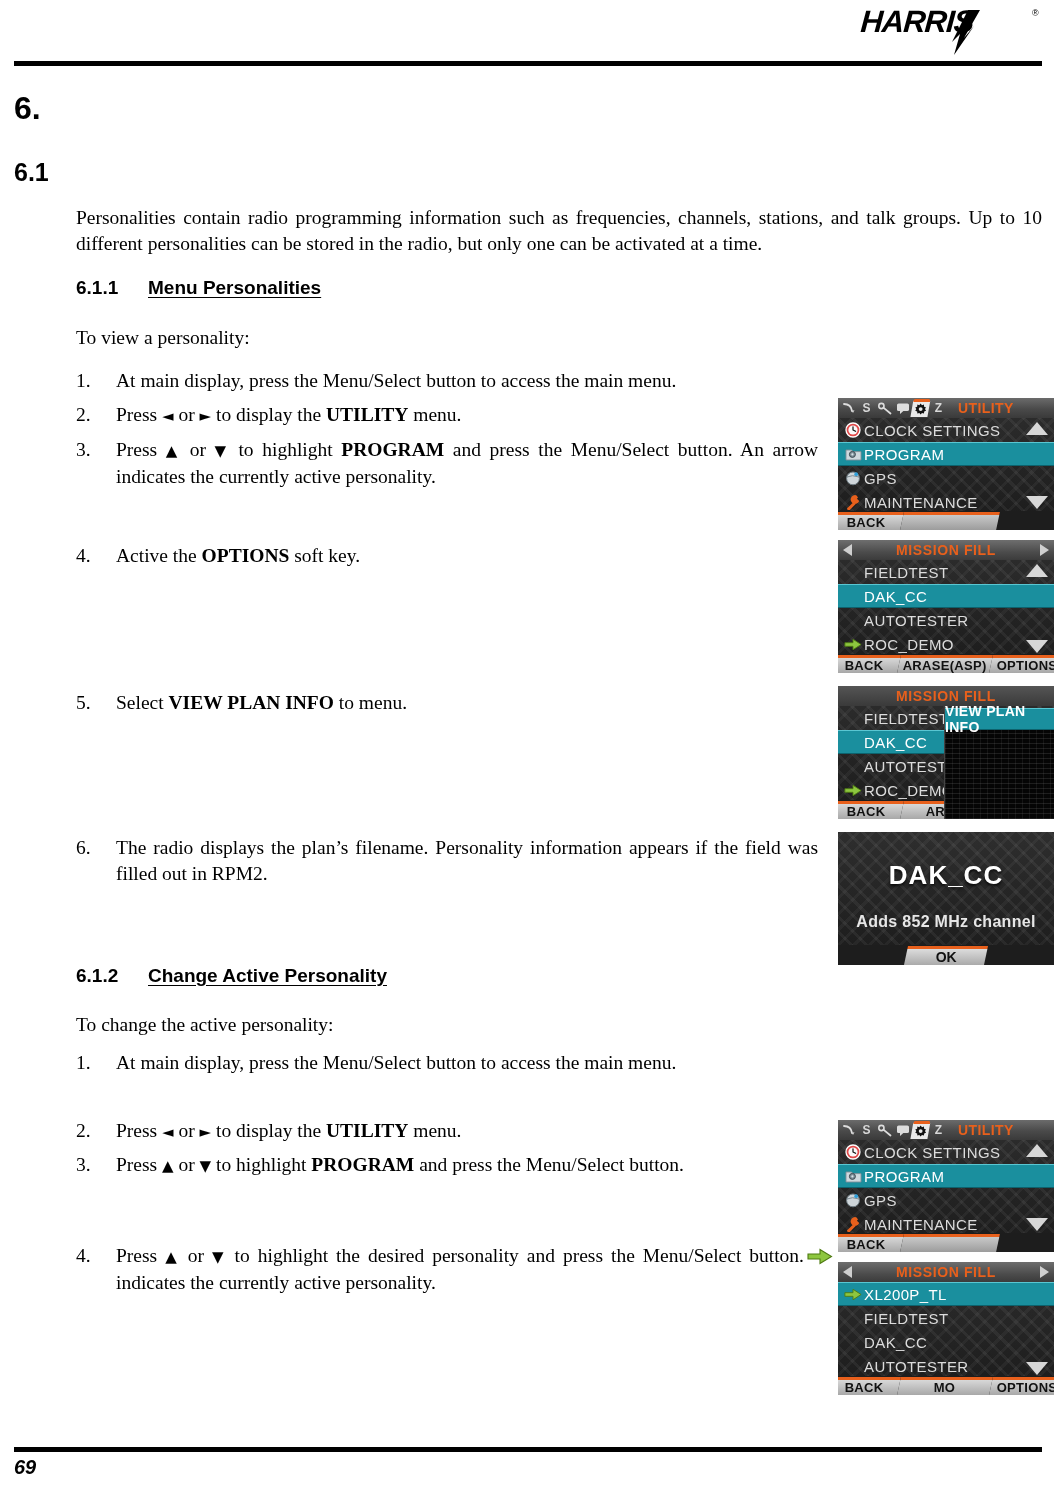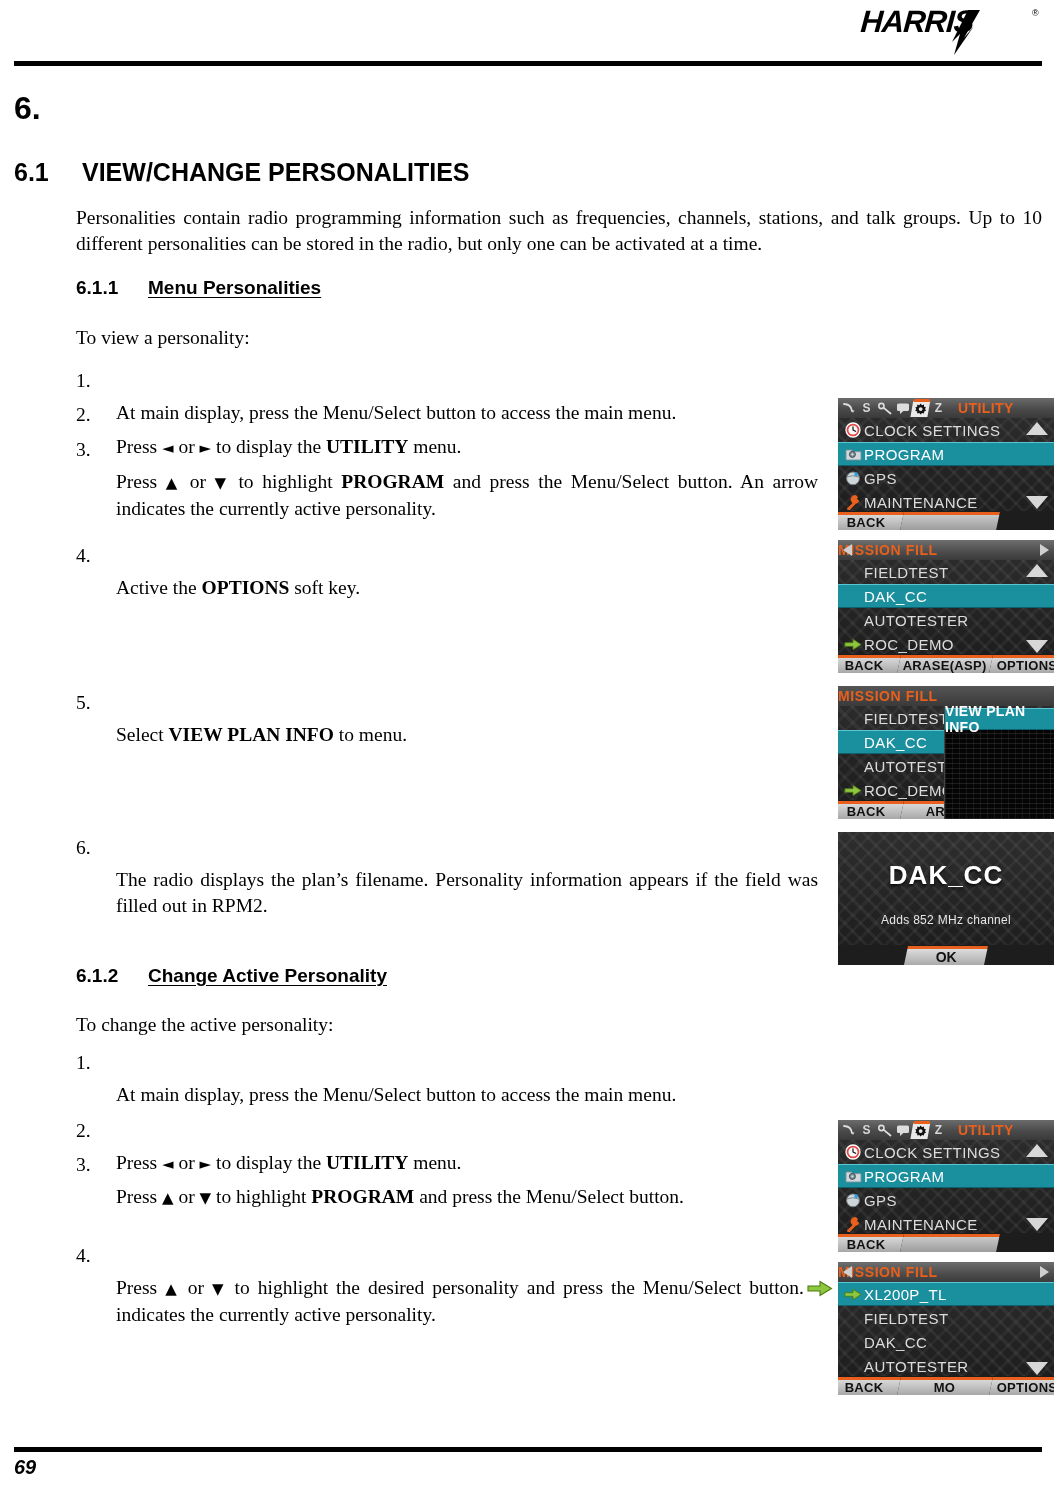--- a/index.html
+++ b/index.html
@@ -68,21 +68,21 @@
   .para.nojust { text-align:left; }
 
   .step {
     position:absolute;
     font-size:19.5px;
     line-height:26px;
     display:flex;
     text-align:justify;
   }
   .step-num { width:40px; flex:0 0 40px; }
-  .step-body { flex:1; text-align:justify;margin-top:32px; }
+  .step-body { flex:1; text-align:justify; }
   .step-body.nojust { text-align:left; }
   b { font-weight:bold; }
 
   .arrow-g { font-family:"DejaVu Sans", sans-serif; font-size:15px; }
 
   .inline-green-arrow {
     display:inline-block; width:26px; height:17px;
     position:relative; top:3px; margin:0 3px;
   }
 
@@ -133,21 +133,21 @@
   }
   .tabicon.active > * { transform:skewX(10deg); }
   .tab-title {
     position:absolute; left:120px; top:2px;
     color:#e8601c; font-weight:bold; font-size:14px; letter-spacing:0.4px;
   }
 
   .titlebar {
     height:20px; position:relative;
     background:linear-gradient(180deg,#6e6e6e 0%, #4c4c4c 60%, #3b3b3b 100%);
-    display:flex; align-items:center; justify-content:flex-start;
+    display:flex; align-items:center; justify-content:center;
   }
   .titlebar .ttl {
     color:#e8601c; font-weight:bold; font-size:14px; letter-spacing:0.6px;
   }
   .tri-left, .tri-right {
     position:absolute; top:4px; width:0; height:0;
     border-top:6px solid transparent; border-bottom:6px solid transparent;
   }
   .tri-left { left:5px; border-right:9px solid #cfcfcf; }
   .tri-right { right:5px; border-left:9px solid #cfcfcf; }
@@ -223,22 +223,22 @@
                      repeating-linear-gradient(90deg, rgba(120,120,120,.14) 0 1px, rgba(0,0,0,0) 1px 7px);
   }
 
   
   .dlg-title {
     text-align:center; font-size:26px; font-weight:bold;
     color:#ffffff; letter-spacing:1px; margin-top:28px;
     text-shadow:0 2px 3px rgba(0,0,0,.8);
   }
   .dlg-sub {
-    text-align:center; font-size:12px; color:#e6e6e6;
-    margin-top:22px; letter-spacing:0.3px;
+    text-align:center; font-size:16px; color:#e6e6e6;
+    margin-top:22px; letter-spacing:0.3px;font-weight:bold;
   }
   .dlg-okbar {
     position:absolute; left:0; right:0; bottom:0; height:20px;
     background:#1d1d1d; display:flex; align-items:flex-end; justify-content:center;
   }
   .ok-key {
     width:80px; height:19px;
     background:linear-gradient(180deg,#dcdcdc,#aaaaaa);
     border-top:3px solid #e8601c;
     color:#111; font-weight:bold; font-size:14px;
@@ -261,21 +261,20 @@
   </svg>
   <div class="header-rule"></div>
 </div>
 
 <div class="h1-row">
   <span class="h1-num">6.</span>
 </div>
 
 <div class="h2-row">
   <span class="h2-num">6.1</span>
-  <span>VIEW/CHANGE PERSONALITIES</span>
 </div>
 
 <div class="para" style="left:76px; top:205px; width:966px;">Personalities contain radio programming information such as frequencies, channels, stations, and talk groups. Up to 10 different personalities can be stored in the radio, but only one can be activated at a time.</div>
 
 <div class="h3-row" style="top:277px;">
   <span class="h3-num">6.1.1</span>
   <span class="h3-txt">Menu Personalities</span>
 </div>
 
 <div class="para nojust" style="left:76px; top:325px; width:600px;">To view a personality:</div>

